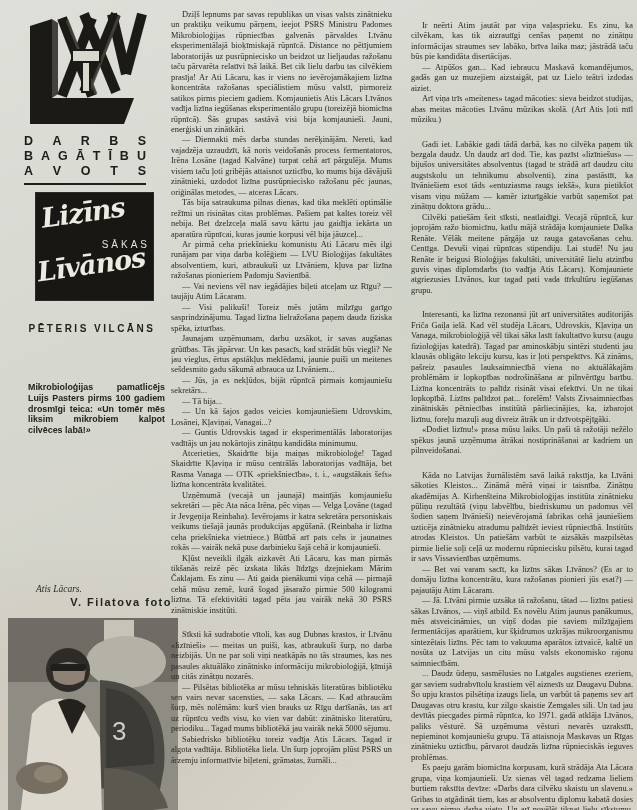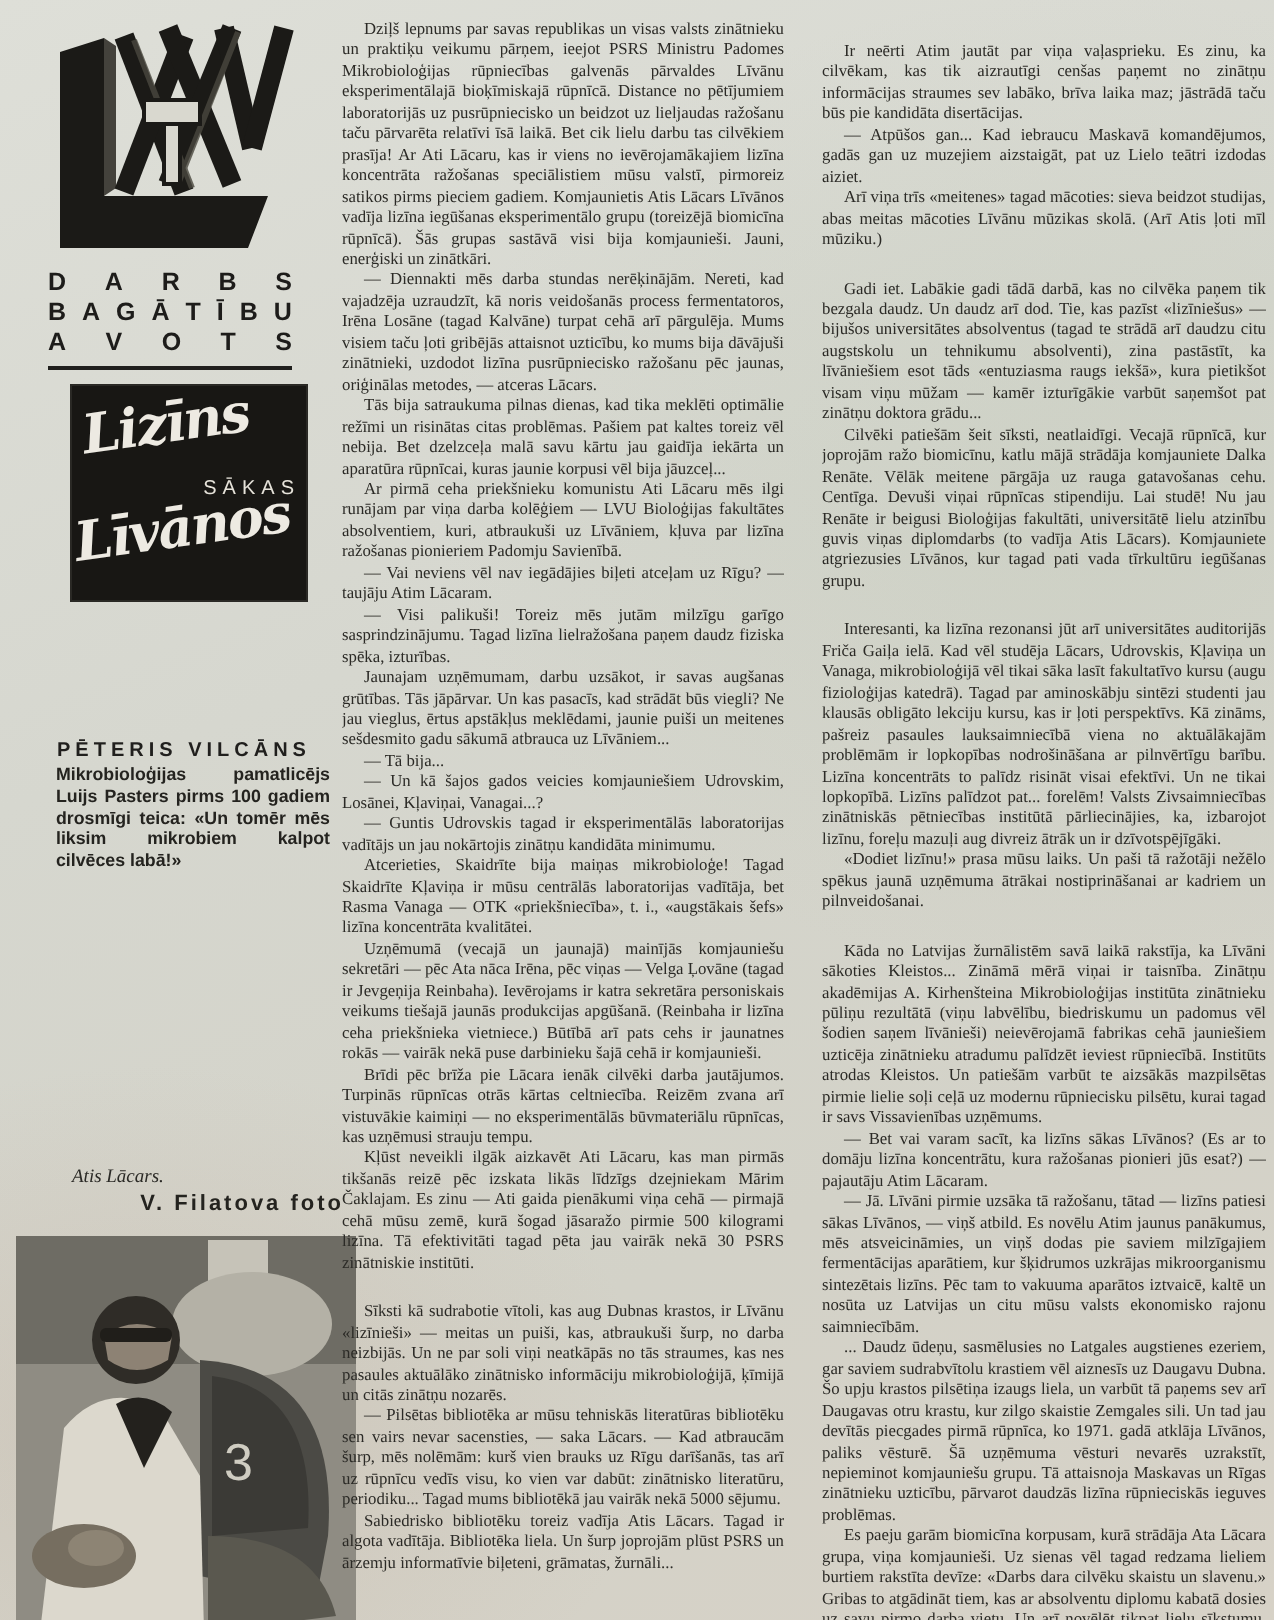--- a/index.html
+++ b/index.html
@@ -20,21 +20,21 @@
   .slogan-rule{position:absolute;left:18px;top:177px;width:122px;height:2px;background:#201f1d;}
   .title-box{position:absolute;left:30px;top:187px;width:117px;height:107px;background:#181714;
     box-shadow:0 0 0 1px #2a2925;}
   .script{position:absolute;font-family:"DejaVu Serif",serif;font-style:italic;font-weight:bold;
     color:#edeae2;font-size:27px;transform:rotate(-8deg);white-space:nowrap;letter-spacing:-1px;}
   .script.w1{left:5px;top:4px;}
   .script.w2{left:1px;top:56px;}
   .title-small{position:absolute;right:3px;top:46px;color:#e6e3da;font-family:"Liberation Sans",sans-serif;
     font-size:10px;letter-spacing:3px;}
   .author{position:absolute;left:0;top:317px;width:100%;text-align:center;
-    font-family:"Liberation Sans",sans-serif;font-weight:bold;font-size:10px;letter-spacing:2.5px;color:#201f1d;margin-top:47px;}
+    font-family:"Liberation Sans",sans-serif;font-weight:bold;font-size:10px;letter-spacing:2.5px;color:#201f1d;}
   .lead{position:absolute;left:22px;top:376px;width:137px;
     font-family:"Liberation Sans",sans-serif;font-weight:bold;font-size:8.9px;line-height:10.8px;
     text-align:justify;color:#24231f;}
   .lead p{margin:0 0 2px 0;}
   .cap-name{position:absolute;left:30px;top:578px;font-style:italic;font-size:9.5px;color:#2b2a26;}
   .cap-credit{position:absolute;right:6px;top:590px;font-family:"Liberation Sans",sans-serif;
     font-weight:bold;font-size:11px;letter-spacing:1.5px;color:#24231f;}
   .photo{position:absolute;left:2px;top:612px;width:170px;height:198px;}
   
   .col{position:absolute;top:10px;height:796px;overflow:hidden;
@@ -139,26 +139,26 @@
   </div>
 
   <div class="col col-mid">
       <p class="para">Dziļš lepnums par savas republikas un visas valsts zinātnieku un praktiķu veikumu pārņem, ieejot PSRS Ministru Padomes Mikrobioloģijas rūpniecības galvenās pārvaldes Līvānu eksperimentālajā bioķīmiskajā rūpnīcā. Distance no pētījumiem laboratorijās uz pusrūpniecisko un beidzot uz lieljaudas ražošanu taču pārvarēta relatīvi īsā laikā. Bet cik lielu darbu tas cilvēkiem prasīja! Ar Ati Lācaru, kas ir viens no ievērojamākajiem lizīna koncentrāta ražošanas speciālistiem mūsu valstī, pirmoreiz satikos pirms pieciem gadiem. Komjaunietis Atis Lācars Līvānos vadīja lizīna iegūšanas eksperimentālo grupu (toreizējā biomicīna rūpnīcā). Šās grupas sastāvā visi bija komjaunieši. Jauni, enerģiski un zinātkāri.</p>
       <p class="para">— Diennakti mēs darba stundas nerēķinājām. Nereti, kad vajadzēja uzraudzīt, kā noris veidošanās process fermentatoros, Irēna Losāne (tagad Kalvāne) turpat cehā arī pārgulēja. Mums visiem taču ļoti gribējās attaisnot uzticību, ko mums bija dāvājuši zinātnieki, uzdodot lizīna pusrūpniecisko ražošanu pēc jaunas, oriģinālas metodes, — atceras Lācars.</p>
       <p class="para">Tās bija satraukuma pilnas dienas, kad tika meklēti optimālie režīmi un risinātas citas problēmas. Pašiem pat kaltes toreiz vēl nebija. Bet dzelzceļa malā savu kārtu jau gaidīja iekārta un aparatūra rūpnīcai, kuras jaunie korpusi vēl bija jāuzceļ...</p>
       <p class="para">Ar pirmā ceha priekšnieku komunistu Ati Lācaru mēs ilgi runājam par viņa darba kolēģiem — LVU Bioloģijas fakultātes absolventiem, kuri, atbraukuši uz Līvāniem, kļuva par lizīna ražošanas pionieriem Padomju Savienībā.</p>
       <p class="para">— Vai neviens vēl nav iegādājies biļeti atceļam uz Rīgu? — taujāju Atim Lācaram.</p>
       <p class="para">— Visi palikuši! Toreiz mēs jutām milzīgu garīgo sasprindzinājumu. Tagad lizīna lielražošana paņem daudz fiziska spēka, izturības.</p>
       <p class="para">Jaunajam uzņēmumam, darbu uzsākot, ir savas augšanas grūtības. Tās jāpārvar. Un kas pasacīs, kad strādāt būs viegli? Ne jau vieglus, ērtus apstākļus meklēdami, jaunie puiši un meitenes sešdesmito gadu sākumā atbrauca uz Līvāniem...</p>
+      <p class="para">— Jūs, ja es nekļūdos, bijāt rūpnīcā pirmais komjauniešu sekretārs...</p>
       <p class="para">— Tā bija...</p>
       <p class="para">— Un kā šajos gados veicies komjauniešiem Udrovskim, Losānei, Kļaviņai, Vanagai...?</p>
       <p class="para">— Guntis Udrovskis tagad ir eksperimentālās laboratorijas vadītājs un jau nokārtojis zinātņu kandidāta minimumu.</p>
       <p class="para">Atcerieties, Skaidrīte bija maiņas mikrobioloģe! Tagad Skaidrīte Kļaviņa ir mūsu centrālās laboratorijas vadītāja, bet Rasma Vanaga — OTK «priekšniecība», t. i., «augstākais šefs» lizīna koncentrāta kvalitātei.</p>
       <p class="para">Uzņēmumā (vecajā un jaunajā) mainījās komjauniešu sekretāri — pēc Ata nāca Irēna, pēc viņas — Velga Ļovāne (tagad ir Jevgeņija Reinbaha). Ievērojams ir katra sekretāra personiskais veikums tiešajā jaunās produkcijas apgūšanā. (Reinbaha ir lizīna ceha priekšnieka vietniece.) Būtībā arī pats cehs ir jaunatnes rokās — vairāk nekā puse darbinieku šajā cehā ir komjaunieši.</p>
-      <p class="para">Brīdi pēc brīža pie Lācara ienāk cilvēki darba jautājumos. Turpinās rūpnīcas otrās kārtas celtniecība. Reizēm zvana arī vistuvākie kaimiņi — no eksperimentālās būvmateriālu rūpnīcas, kas uzņēmusi strauju tempu.</p>
       <p class="para">Kļūst neveikli ilgāk aizkavēt Ati Lācaru, kas man pirmās tikšanās reizē pēc izskata likās līdzīgs dzejniekam Mārim Čaklajam. Es zinu — Ati gaida pienākumi viņa cehā — pirmajā cehā mūsu zemē, kurā šogad jāsaražo pirmie 500 kilogrami lizīna. Tā efektivitāti tagad pēta jau vairāk nekā 30 PSRS zinātniskie institūti.</p>
       <p class="para gap">Sīksti kā sudrabotie vītoli, kas aug Dubnas krastos, ir Līvānu «lizīnieši» — meitas un puiši, kas, atbraukuši šurp, no darba neizbijās. Un ne par soli viņi neatkāpās no tās straumes, kas nes pasaules aktuālāko zinātnisko informāciju mikrobioloģijā, ķīmijā un citās zinātņu nozarēs.</p>
       <p class="para">— Pilsētas bibliotēka ar mūsu tehniskās literatūras bibliotēku sen vairs nevar sacensties, — saka Lācars. — Kad atbraucām šurp, mēs nolēmām: kurš vien brauks uz Rīgu darīšanās, tas arī uz rūpnīcu vedīs visu, ko vien var dabūt: zinātnisko literatūru, periodiku... Tagad mums bibliotēkā jau vairāk nekā 5000 sējumu.</p>
       <p class="para">Sabiedrisko bibliotēku toreiz vadīja Atis Lācars. Tagad ir algota vadītāja. Bibliotēka liela. Un šurp joprojām plūst PSRS un ārzemju informatīvie biļeteni, grāmatas, žurnāli...</p>
     </div>
 
   <div class="col col-right">
       <p class="para">Ir neērti Atim jautāt par viņa vaļasprieku. Es zinu, ka cilvēkam, kas tik aizrautīgi cenšas paņemt no zinātņu informācijas straumes sev labāko, brīva laika maz; jāstrādā taču būs pie kandidāta disertācijas.</p>
       <p class="para">— Atpūšos gan... Kad iebraucu Maskavā komandējumos, gadās gan uz muzejiem aizstaigāt, pat uz Lielo teātri izdodas aiziet.</p>
       <p class="para">Arī viņa trīs «meitenes» tagad mācoties: sieva beidzot studijas, abas meitas mācoties Līvānu mūzikas skolā. (Arī Atis ļoti mīl mūziku.)</p>

